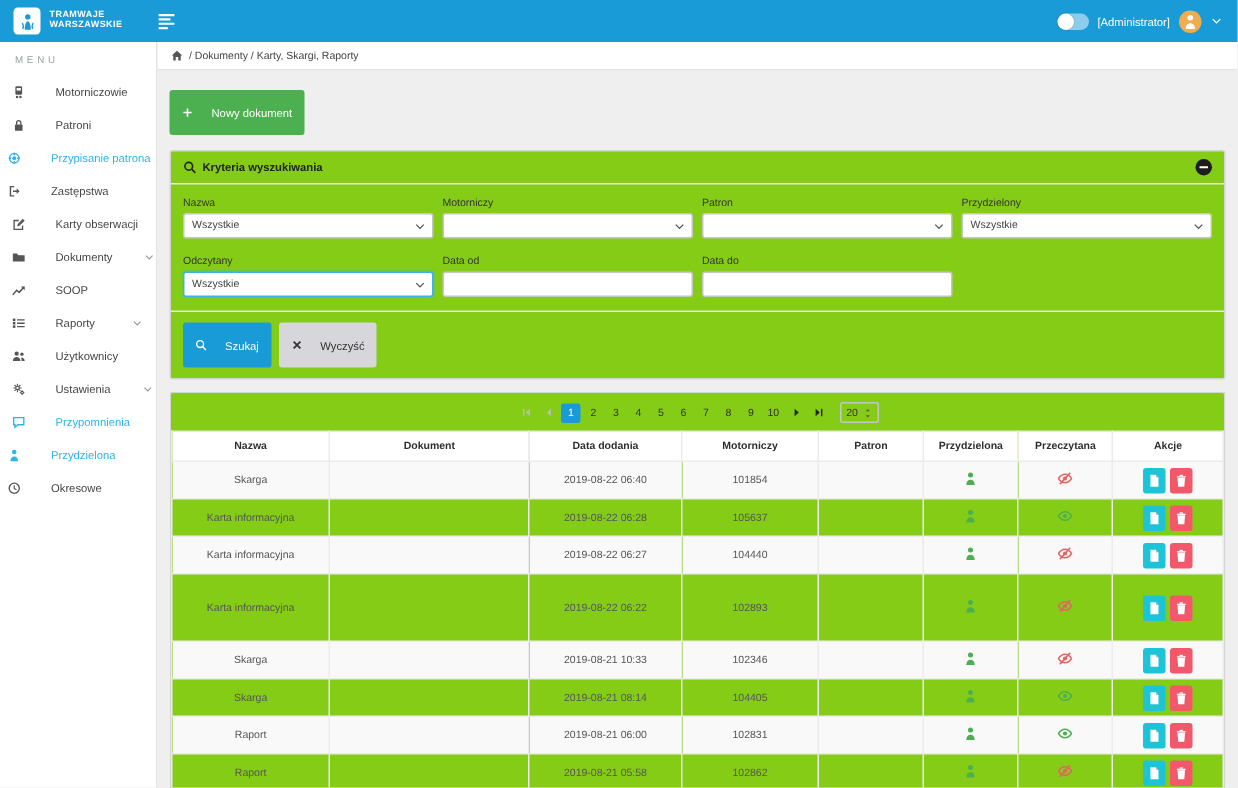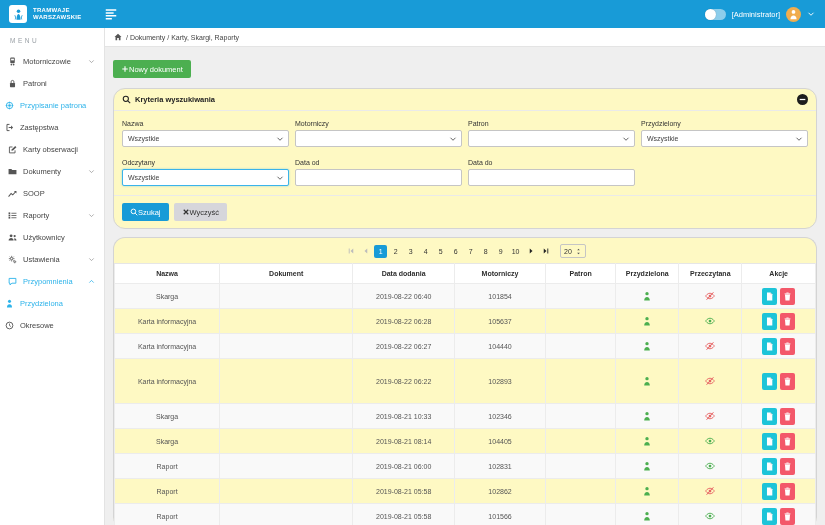--- a/index.html
+++ b/index.html
@@ -16,41 +16,41 @@
   .top-right { margin-left: auto; display: flex; align-items: center; gap: 6px; padding-right: 10px; padding-left: 32px; }
   .tg-track { width: 21px; height: 11px; border-radius: 6px; background: rgba(255,255,255,.5); position: relative; cursor: pointer; }
   .tg-knob { width: 11px; height: 11px; border-radius: 50%; background: #fff; position: absolute; left: 0; top: 0; box-shadow: 0 0 1px rgba(0,0,0,.3); }
   .admin-label { color: #fff; font-size: 7.5px; }
   .avatar { width: 15px; height: 15px; border-radius: 50%; background: #f0ad4e; color: #fff; display: flex; align-items: center; justify-content: center; font-size: 11px; overflow: hidden; cursor: pointer; }
   .top-chev { color: #fff; font-size: 8px; cursor: pointer; }
 
   
   .sidebar { position: absolute; top: 28px; left: 0; bottom: 0; width: 105px; background: #fff; border-right: 1px solid #e3e3e3; }
   .menu-label { padding: 9px 10px 6px; color: #9aa0a6; font-size: 6.5px; letter-spacing: 2.5px; }
-  .side-item { height: 22px; display: flex; align-items: center; gap: 5px; padding: 0 7px; font-size: 7.5px; color: #454545; cursor: pointer; white-space: nowrap; }
+  .side-item { height: 22px; display: flex; align-items: center; gap: 19px; padding: 0 7px; font-size: 7.5px; color: #454545; cursor: pointer; white-space: nowrap; }
   .side-item .ic { width: 11px; font-size: 9px; color: #555; flex: none; }
   .side-item.active { color: var(--c-active); }
   .side-item.active .ic { color: var(--c-active); }
   .side-item.sub { padding-left: 4px; }
   .side-item .chev { margin-left: auto; font-size: 7px; color: #999; }
   .side-item.active .chev { color: var(--c-active); }
 
   
   .main { position: absolute; top: 28px; left: 105px; right: 0; bottom: 0; background: #efefef; overflow: hidden; }
   .breadcrumb { height: 19px; background: #fff; border-bottom: 1px solid #e4e4e4; display: flex; align-items: center; gap: 4px; padding: 0 9px; font-size: 7px; color: #444; }
   .breadcrumb .ic { font-size: 8px; color: #555; }
   .content { padding: 8px 8px 0; }
 
-  .btn { border: none; border-radius: 2px; height: 18px; display: inline-flex; align-items: center; gap: 0; padding: 0 8px; font-size: 7.5px; font-family: inherit; cursor: pointer; }
+  .btn { border: none; border-radius: 2px; height: 30px; display: inline-flex; align-items: center; gap: 12px; padding: 0 8px; font-size: 7.5px; font-family: inherit; cursor: pointer; }
   .btn .ic { font-size: 8px; }
   .btn-new { background: var(--c-green); color: #fff; margin: 5px 0 10px; }
   .btn-search { background: var(--c-header); color: #fff; }
   .btn-clear { background: #d6d6db; color: #333; }
 
-  .panel { background: #fef9c3; border: 1px solid #d4d4d4; border-radius: 12px; }
+  .panel { background: #84cc16; border: 1px solid #d4d4d4; border-radius: 2px; }
   .panel-head { display: flex; align-items: center; gap: 4px; padding: 5px 8px; border-bottom: 1px solid #eaeaea; font-weight: bold; font-size: 7.5px; color: #222; }
   .panel-head .ic { font-size: 9px; }
   .collapse-btn { margin-left: auto; width: 11px; height: 11px; border-radius: 50%; background: #1d1d1d; color: #fff; display: flex; align-items: center; justify-content: center; font-size: 7px; cursor: pointer; }
 
   .filters { padding: 9px 8px; display: grid; grid-template-columns: repeat(4, 1fr); gap: 12px 6px; }
   .field label { display: block; font-size: 7px; color: #333; margin-bottom: 3px; }
   .sel, .inp { position: relative; height: 17px; border: 1px solid #c5c5c5; border-radius: 2px; background: #fff; font-size: 7px; color: #444; display: flex; align-items: center; padding: 0 14px 0 5px; cursor: pointer; }
   .inp { padding: 0 5px; cursor: text; }
   .sel.focused { border-color: #3ab3ea; box-shadow: 0 0 2px rgba(58,179,234,.6); }
   .sel .chev { position: absolute; right: 4px; color: #555; font-size: 8px; }

